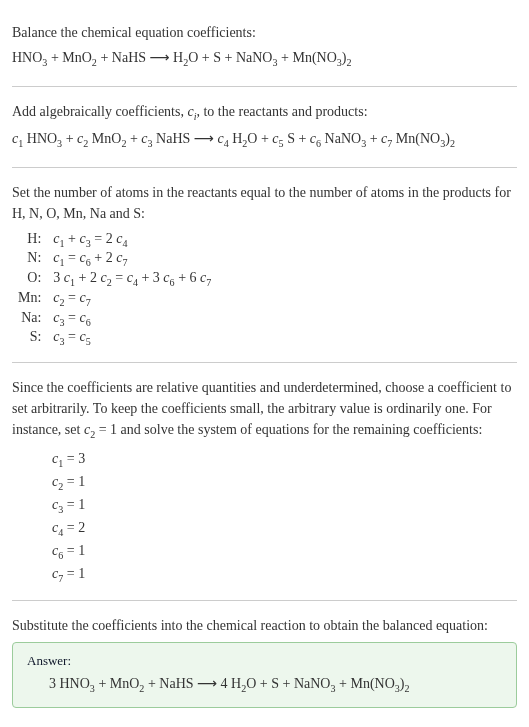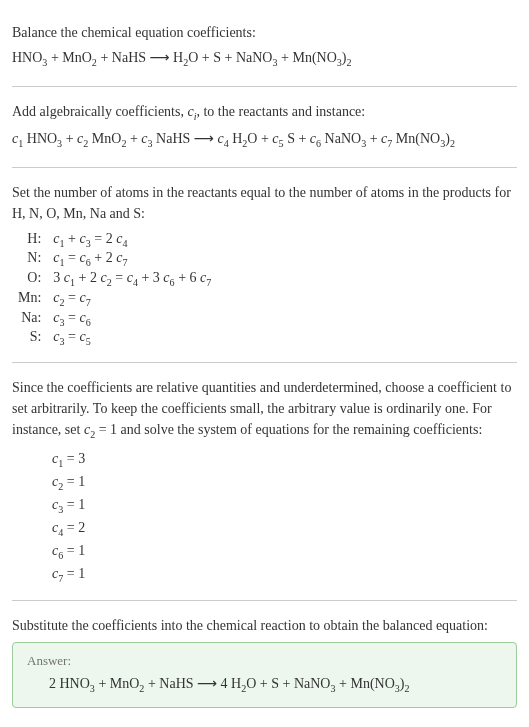--- a/index.html
+++ b/index.html
@@ -52,21 +52,21 @@
       margin-left: 40px;
     }
     .answer-box {
       background: #edf7ed;
       border: 1px solid #9ccc9c;
       border-radius: 4px;
       padding: 10px 14px;
       margin-top: 6px;
     }
     .answer-label {
-      color: #737373;
+      color: #0f172a;
       font-size: 13px;
       margin-bottom: 6px;
     }
     .answer-eq {
       padding-left: 22px;
     }
     sub { font-size: 0.72em; }
     i { font-style: italic; }
   </style>
 </head>
@@ -74,21 +74,21 @@
 
 <div class="section">
   <div class="section-text">Balance the chemical equation coefficients:</div>
   <div class="equation">
     <span><span>HNO</span><sub>3</sub><span> + MnO</span><sub>2</sub><span> + NaHS  ⟶  H</span><sub>2</sub><span>O + S + NaNO</span><sub>3</sub><span> + Mn(NO</span><sub>3</sub><span>)</span><sub>2</sub></span>
   </div>
 </div>
 
 <div class="section">
   <div class="section-text">
-    <span>Add algebraically coefficients, </span><i>c</i><i><sub>i</sub></i><span>, to the reactants and instance:</span>
+    <span>Add algebraically coefficients, </span><i>c</i><i><sub>i</sub></i><span>, to the reactants and products:</span>
   </div>
   <div class="equation">
     <span><i>c</i><sub>1</sub><span> HNO</span><sub>3</sub><span> + </span><i>c</i><sub>2</sub><span> MnO</span><sub>2</sub><span> + </span><i>c</i><sub>3</sub><span> NaHS  ⟶  </span><i>c</i><sub>4</sub><span> H</span><sub>2</sub><span>O + </span><i>c</i><sub>5</sub><span> S + </span><i>c</i><sub>6</sub><span> NaNO</span><sub>3</sub><span> + </span><i>c</i><sub>7</sub><span> Mn(NO</span><sub>3</sub><span>)</span><sub>2</sub></span>
   </div>
 </div>
 
 <div class="section">
   <div class="section-text">Set the number of atoms in the reactants equal to the number of atoms in the products for H, N, O, Mn, Na and S:</div>
   <table class="atom-table">
     <tbody>
@@ -132,16 +132,16 @@
     <div><i>c</i><sub>6</sub><span> = 1</span></div>
     <div><i>c</i><sub>7</sub><span> = 1</span></div>
   </div>
 </div>
 
 <div class="section">
   <div class="section-text">Substitute the coefficients into the chemical reaction to obtain the balanced equation:</div>
   <div class="answer-box">
     <div class="answer-label">Answer:</div>
     <div class="equation answer-eq">
-      <span><span>2 HNO</span><sub>3</sub><span> + MnO</span><sub>2</sub><span> + NaHS  ⟶  4 H</span><sub>2</sub><span>O + S + NaNO</span><sub>3</sub><span> + Mn(NO</span><sub>3</sub><span>)</span><sub>2</sub></span>
+      <span><span>3 HNO</span><sub>3</sub><span> + MnO</span><sub>2</sub><span> + NaHS  ⟶  4 H</span><sub>2</sub><span>O + S + NaNO</span><sub>3</sub><span> + Mn(NO</span><sub>3</sub><span>)</span><sub>2</sub></span>
     </div>
   </div>
 </div>
 
 </body></html>

